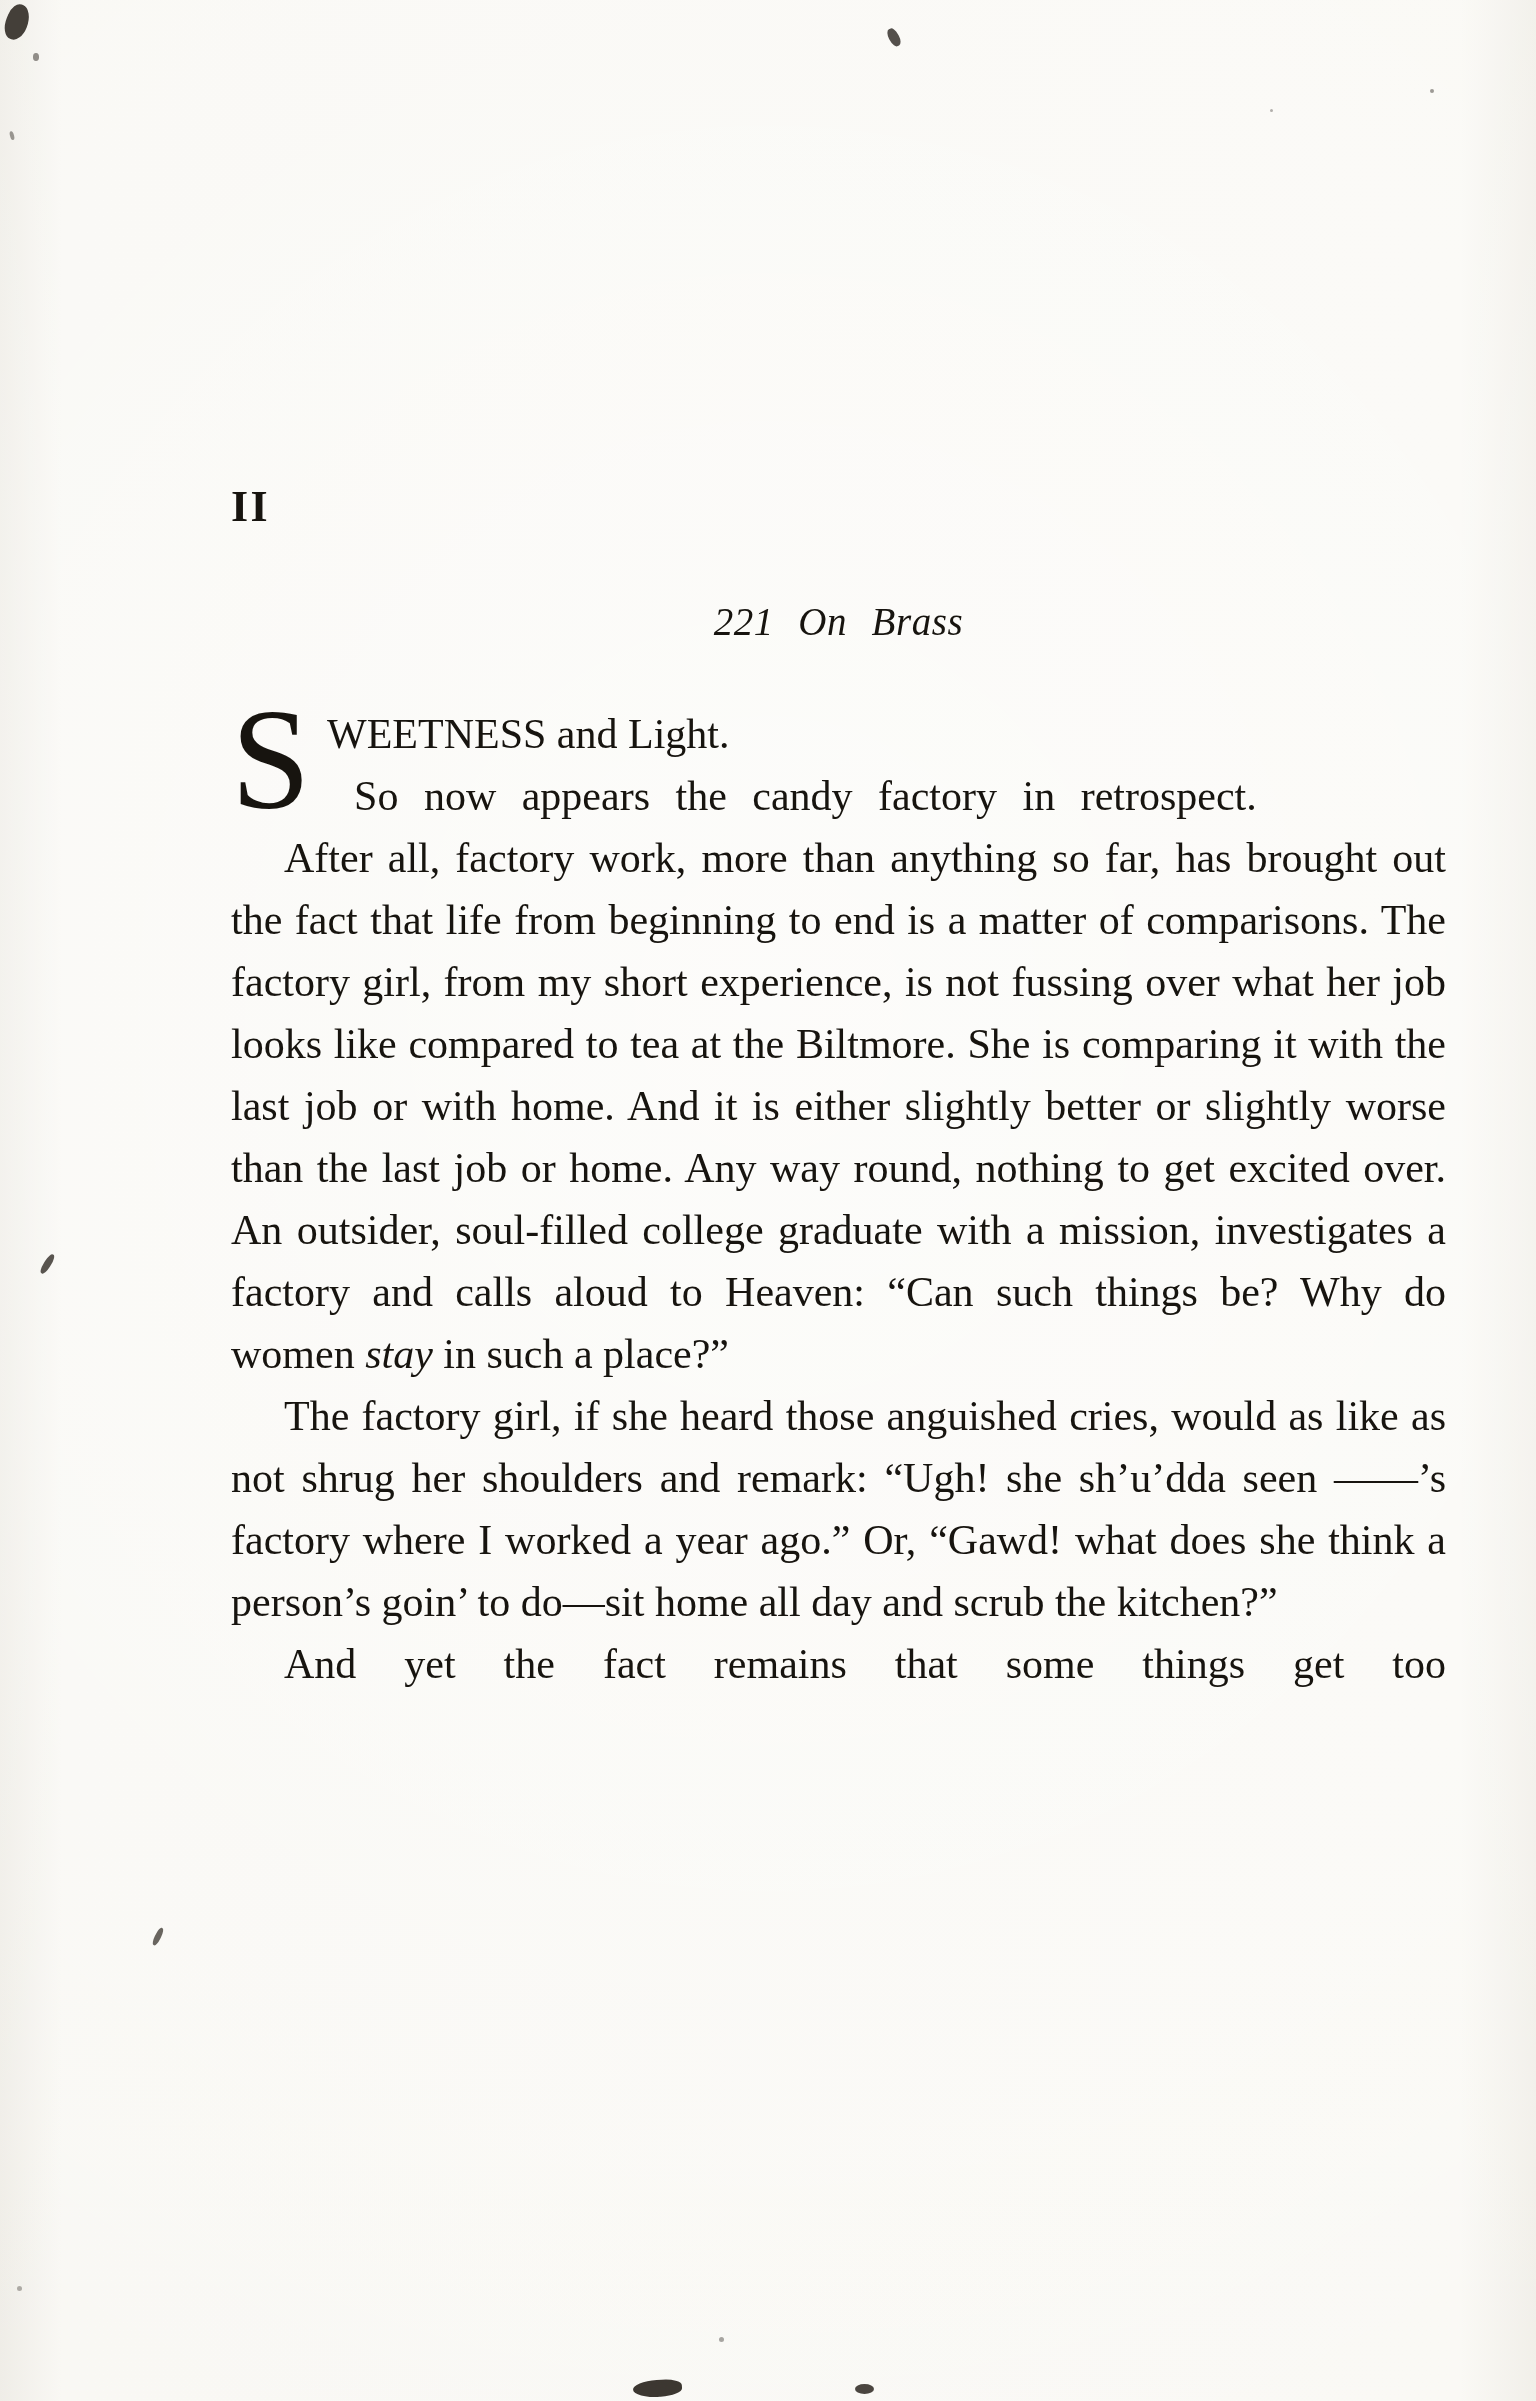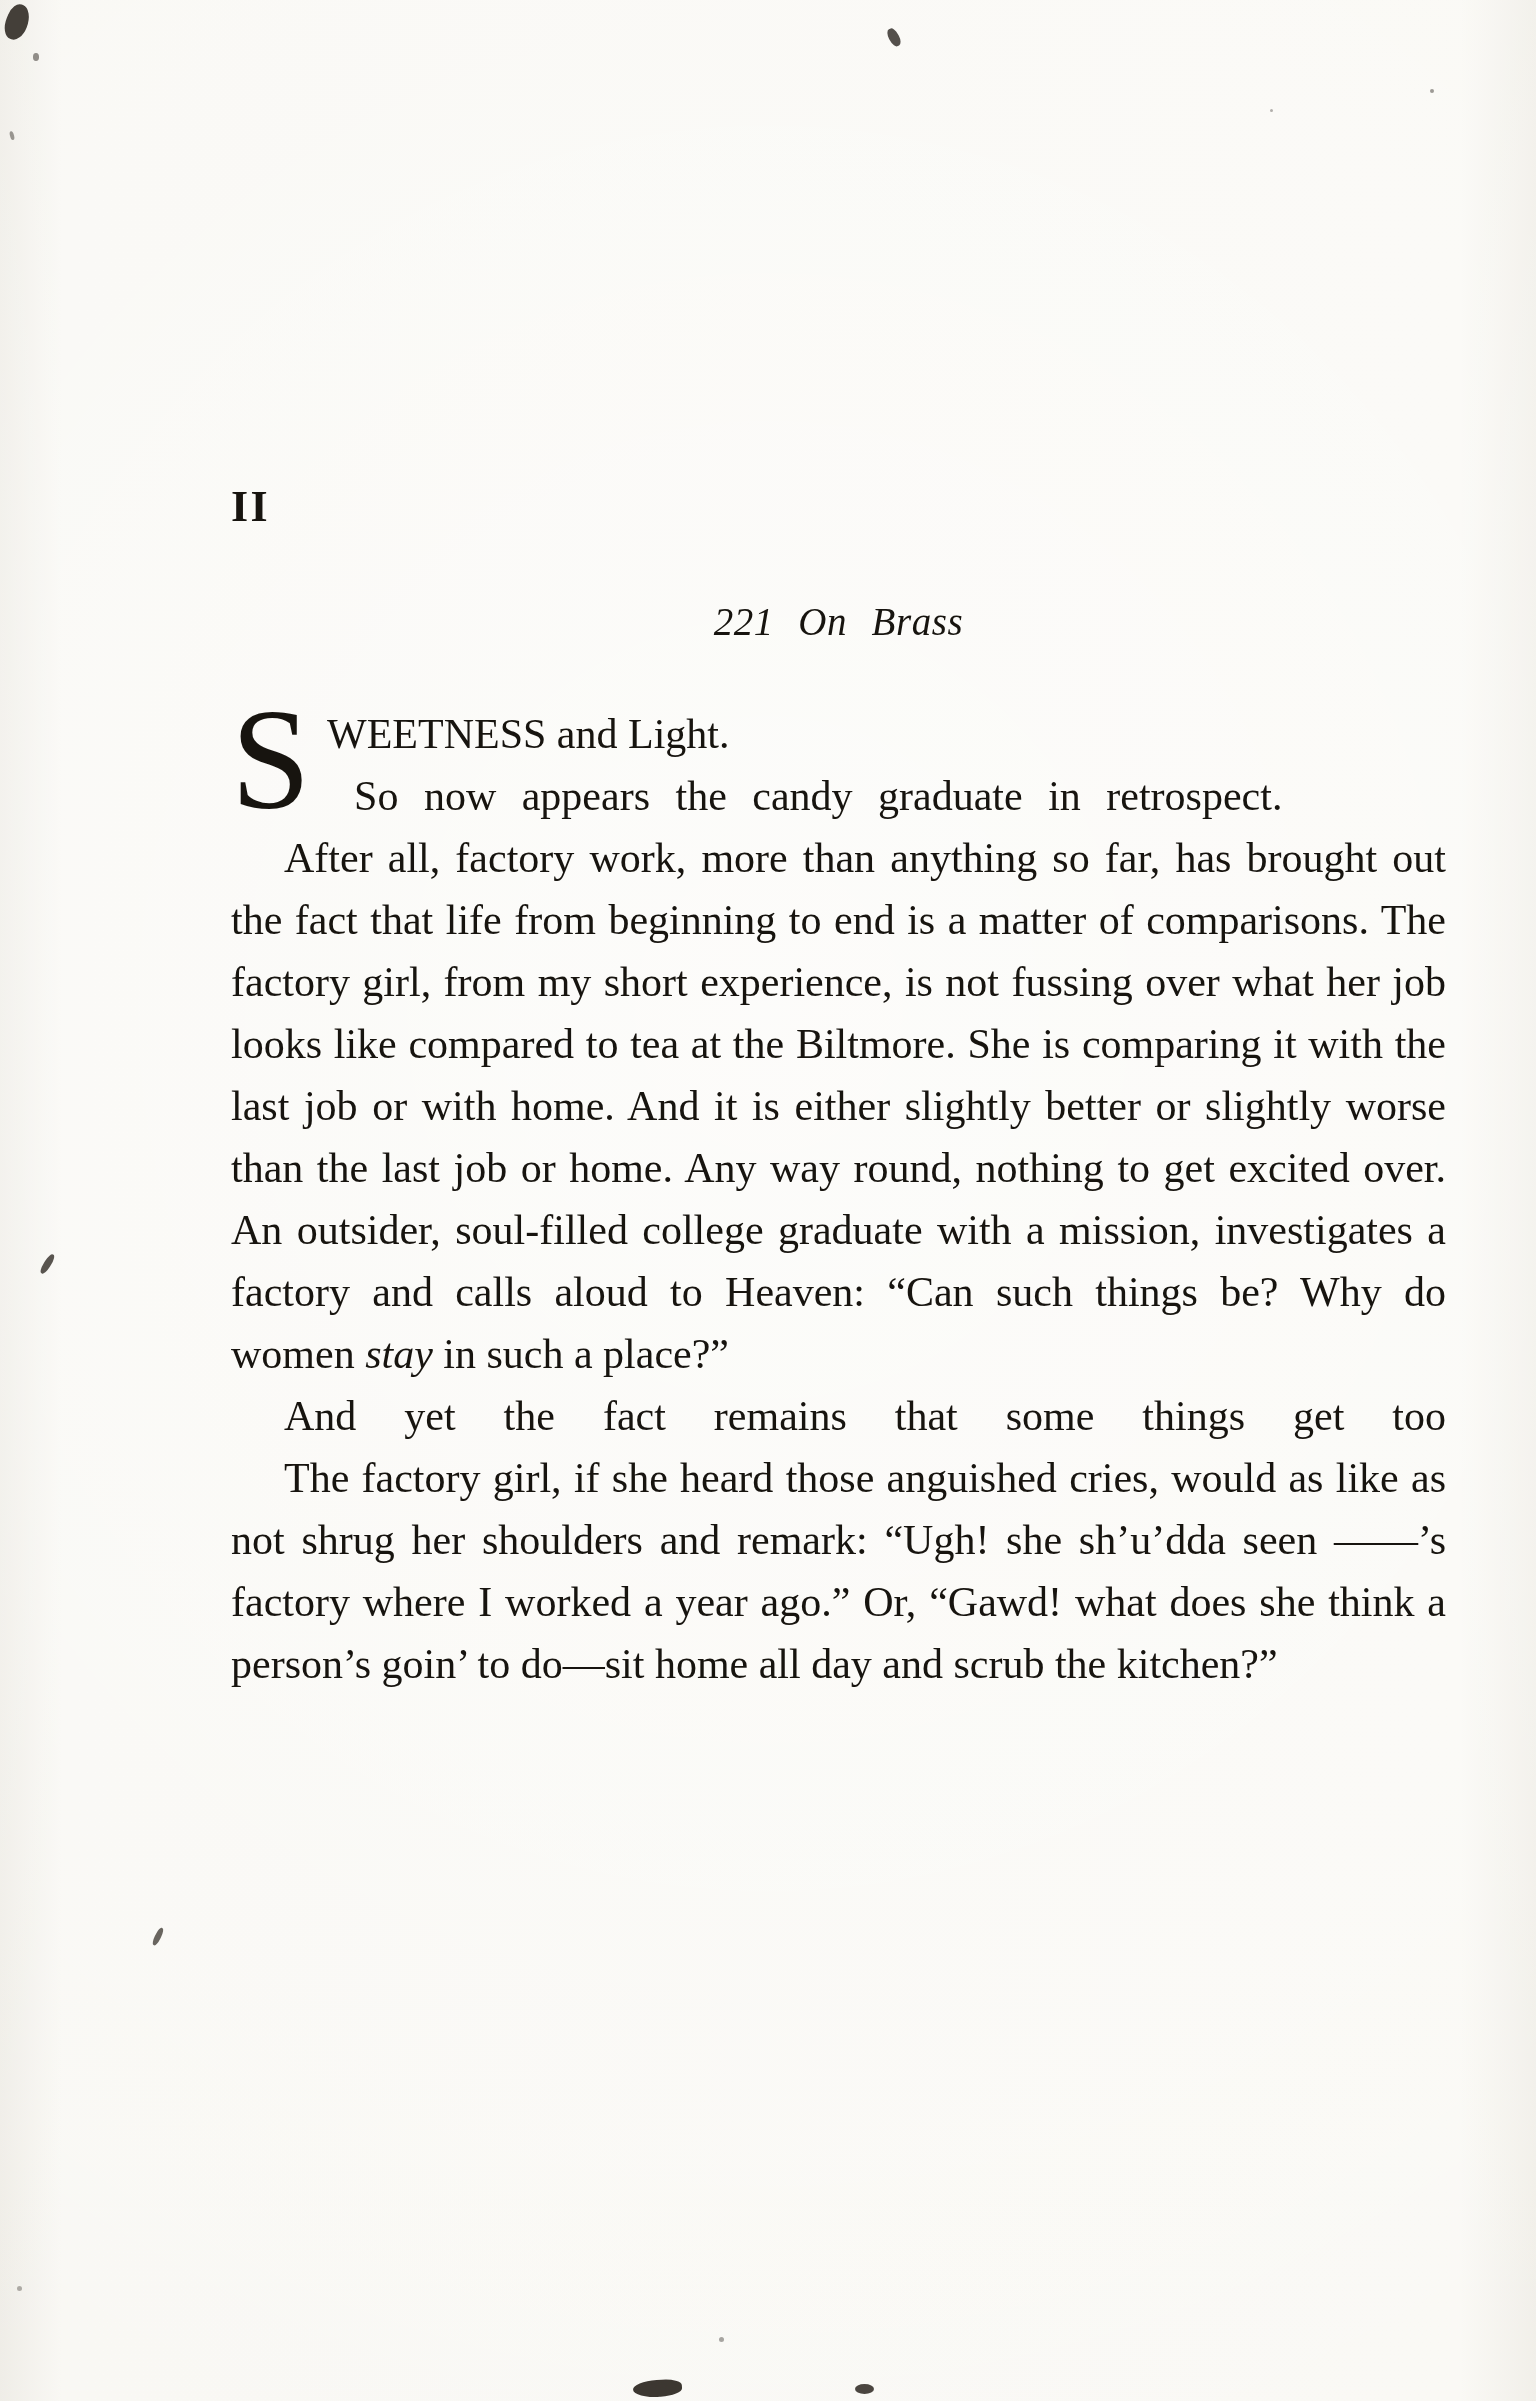--- a/index.html
+++ b/index.html
@@ -117,26 +117,26 @@
   <div class="content">
 
     <div class="chapter-num">II</div>
 
     <div class="chapter-title">221 On Brass</div>
 
     <div class="body-text">
 
       <p class="opening">
         <span class="dropcap">S</span><span>WEETNESS and Light.</span><br>
-        <span class="op-indent"></span><span class="op-line2">So now appears the candy graduate in retrospect.</span>
+        <span class="op-indent"></span><span class="op-line2">So now appears the candy factory in retrospect.</span>
       </p>
 
 
       <p class="para"><span>After all, factory work, more than anything so far, has brought out the fact that life from beginning to end is a matter of comparisons.  The factory girl, from my short experience, is not fussing over what her job looks like compared to tea at the Biltmore.  She is comparing it with the last job or with home.  And it is either slightly better or slightly worse than the last job or home.  Any way round, nothing to get excited over.  An outsider, soul-filled college graduate with a mission, investigates a factory and calls aloud to Heaven: “Can such things be?  Why do women </span><em>stay</em><span> in such a place?”</span></p>
 
+      <p class="para">The factory girl, if she heard those anguished cries, would as like as not shrug her shoulders and remark: “Ugh! she sh’u’dda seen ——’s factory where I worked a year ago.”  Or, “Gawd! what does she think a person’s goin’ to do—sit home all day and scrub the kitchen?”</p>
+
       <p class="para para-cont">And yet the fact remains that some things get too</p>
-
-      <p class="para">The factory girl, if she heard those anguished cries, would as like as not shrug her shoulders and remark: “Ugh! she sh’u’dda seen ——’s factory where I worked a year ago.”  Or, “Gawd! what does she think a person’s goin’ to do—sit home all day and scrub the kitchen?”</p>
 
     </div>
   </div>
 </div>
 
 
 </body></html>

